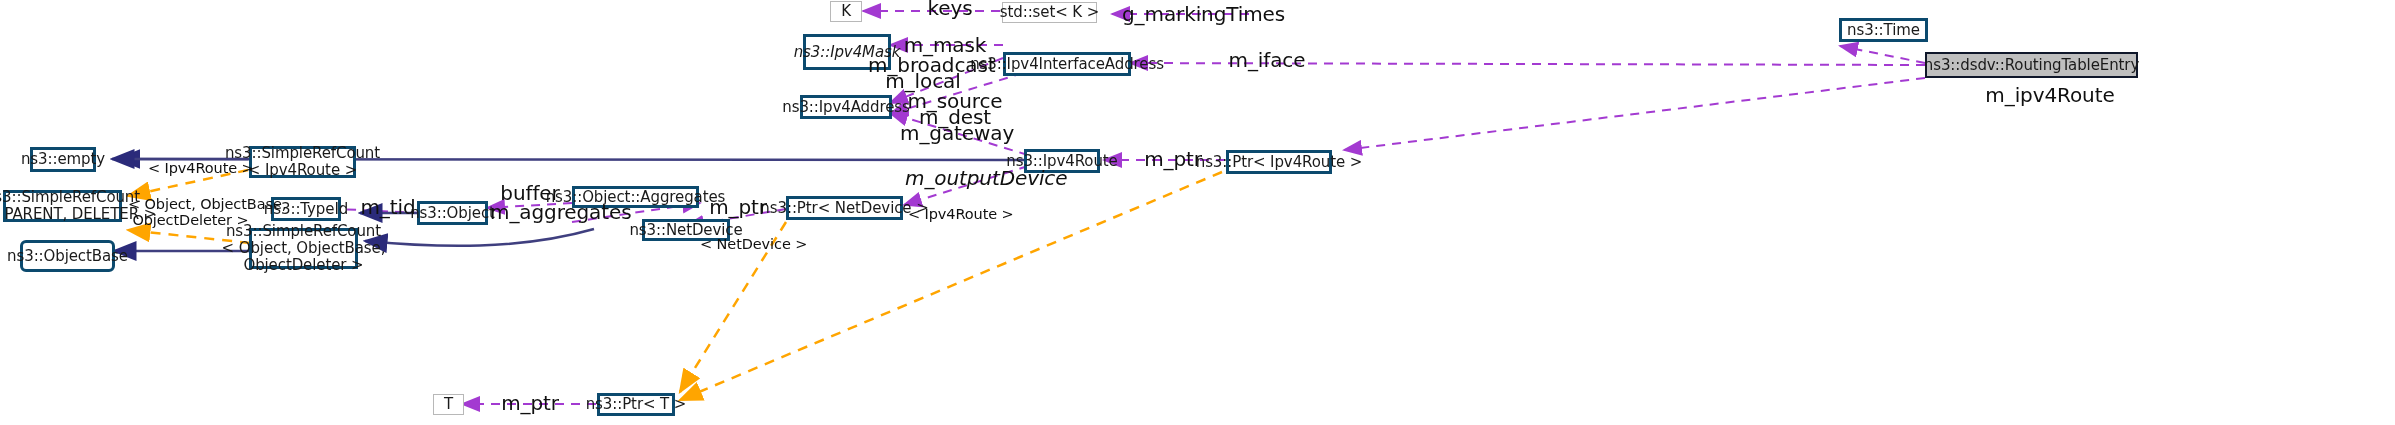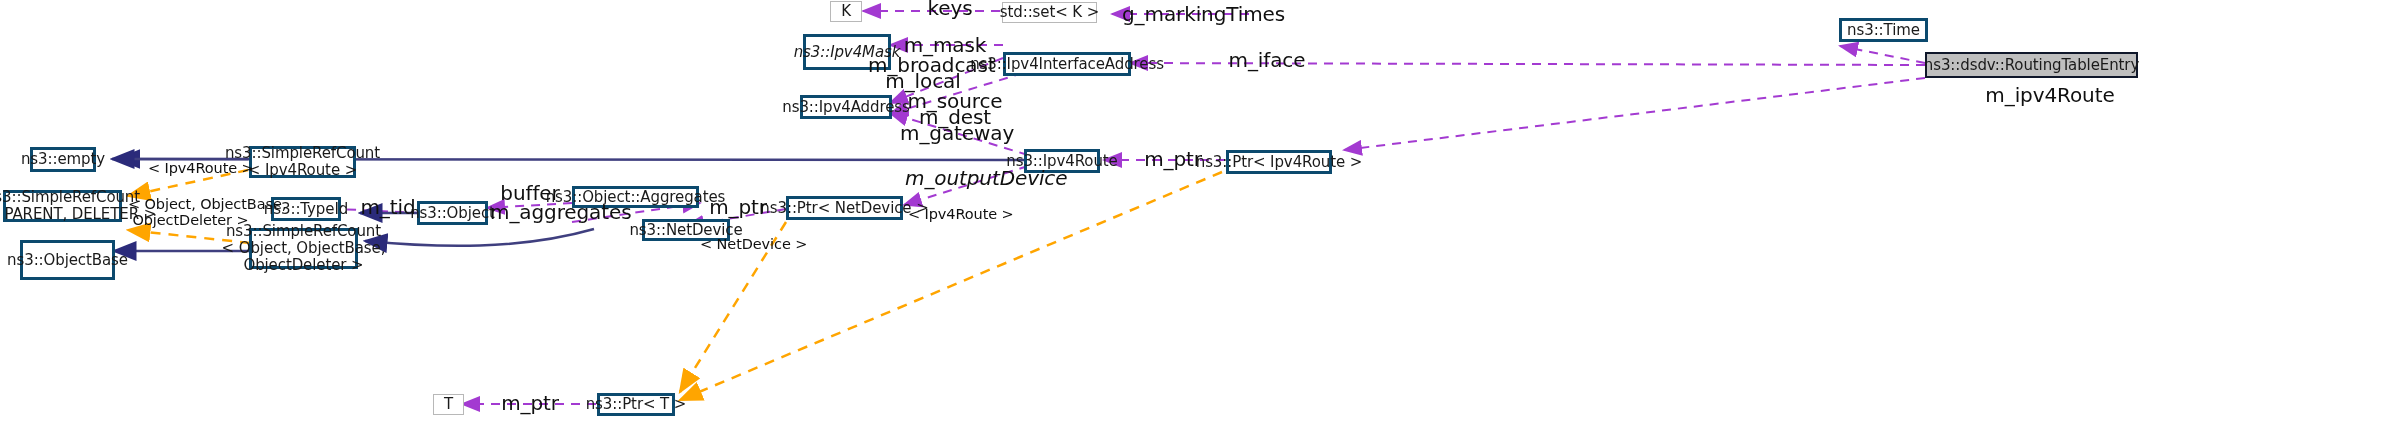--- a/index.html
+++ b/index.html
@@ -150,21 +150,21 @@
 &lt; T, PARENT, DELETER &gt;</div>
 
   <div class="node thick" style="left:271px; top:197px; width:70px; height:24px;">ns3::TypeId</div>
 
   <div class="node thick" style="left:417px; top:201px; width:71px; height:24px;">ns3::Object</div>
 
   <div class="node thick" style="left:572px; top:186px; width:127px; height:22px;">ns3::Object::Aggregates</div>
 
   <div class="node thick" style="left:786px; top:196px; width:117px; height:24px;">ns3::Ptr&lt; NetDevice &gt;</div>
 
-  <div class="node thick" style="left:20px; top:240px; width:95px; height:40px;">ns3::ObjectBase</div>
+  <div class="node thick" style="left:20px; top:240px; width:95px; height:32px;border-radius:6px;">ns3::ObjectBase</div>
 
   <div class="node thick" style="left:249px; top:228px; width:109px; height:41px;">ns3::SimpleRefCount
 &lt; Object, ObjectBase,
 ObjectDeleter &gt;</div>
 
   <div class="node thick" style="left:606px; top:219px; width:88px; height:22px;margin-left:36px;">ns3::NetDevice</div>
 
   <div class="node faint" style="left:433px; top:394px; width:31px; height:21px;">T</div>
 
   <div class="node thick" style="left:597px; top:393px; width:78px; height:23px;">ns3::Ptr&lt; T &gt;</div>

